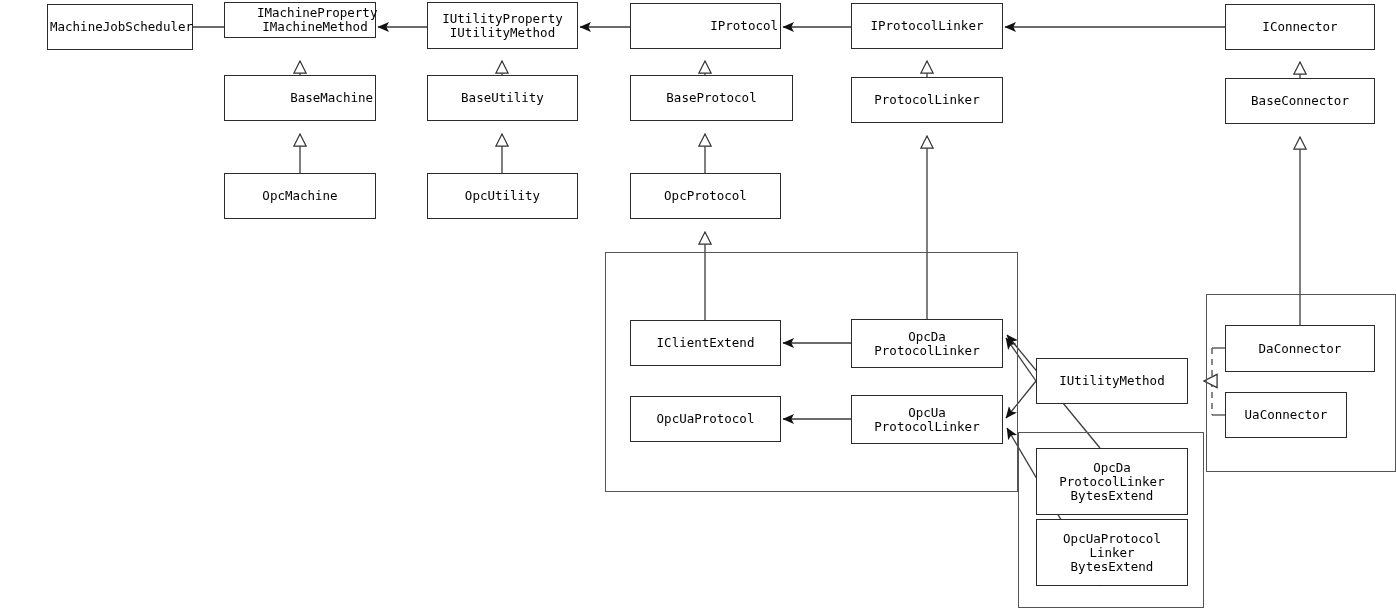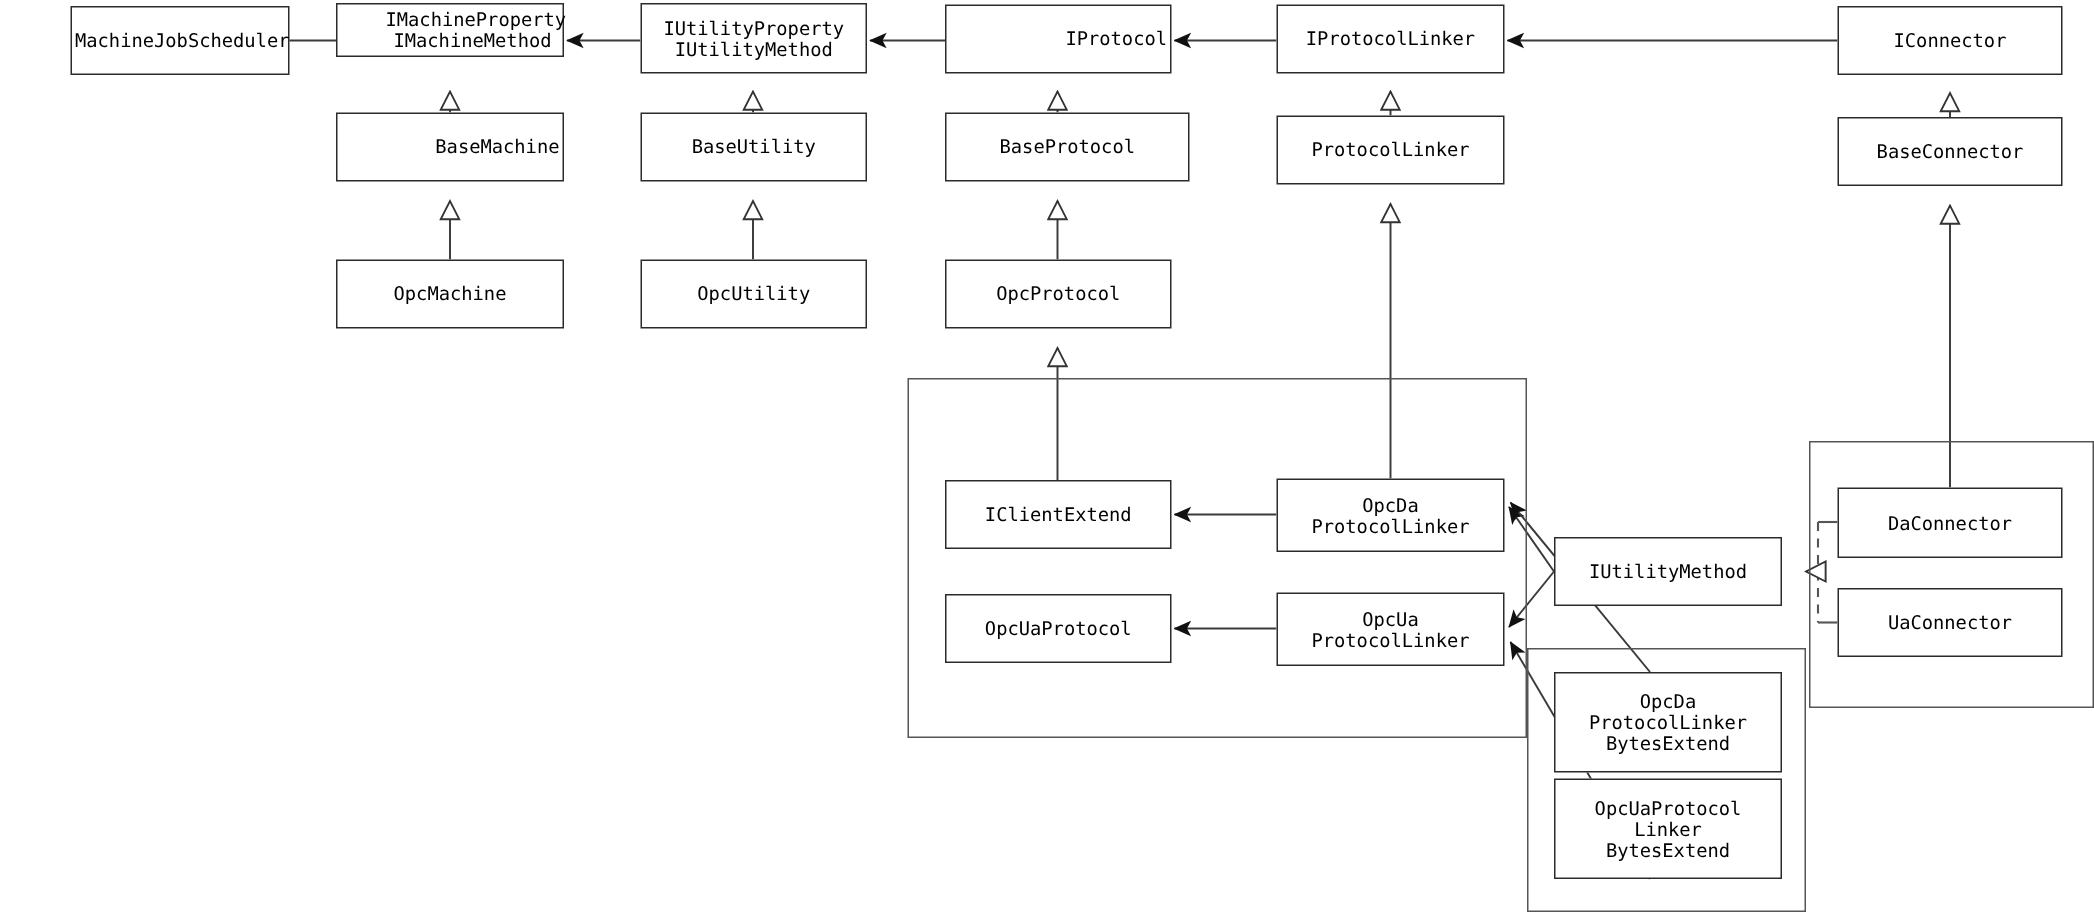--- a/index.html
+++ b/index.html
@@ -135,15 +135,15 @@
   <div class="node" style="left:851px; top:395px; width:152px; height:49px;"><span>OpcUa
 ProtocolLinker</span></div>
   <div class="node" style="left:1036px; top:358px; width:152px; height:46px;"><span>IUtilityMethod</span></div>
   <div class="node" style="left:1036px; top:448px; width:152px; height:67px;"><span>OpcDa
 ProtocolLinker
 BytesExtend</span></div>
   <div class="node" style="left:1036px; top:519px; width:152px; height:67px;"><span>OpcUaProtocol
 Linker
 BytesExtend</span></div>
   <div class="node" style="left:1225px; top:325px; width:150px; height:47px;"><span>DaConnector</span></div>
-  <div class="node" style="left:1225px; top:392px; width:150px; height:46px;"><span>UaConnector</span></div>
+  <div class="node" style="left:1225px; top:392px; width:122px; height:46px;"><span>UaConnector</span></div>
 
 </div>
 
 </body></html>

